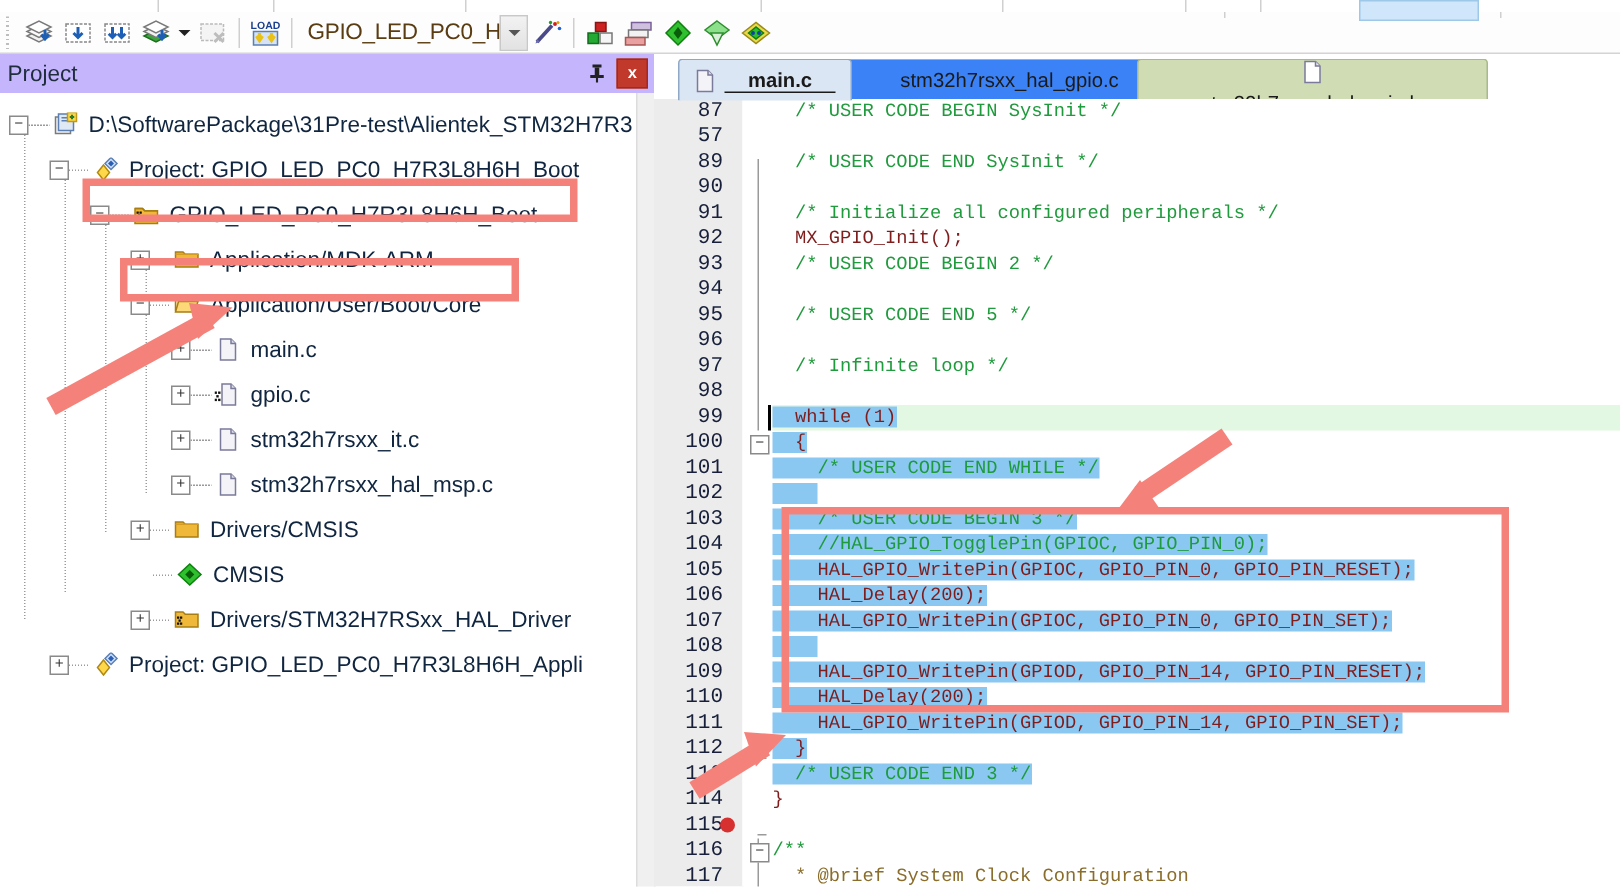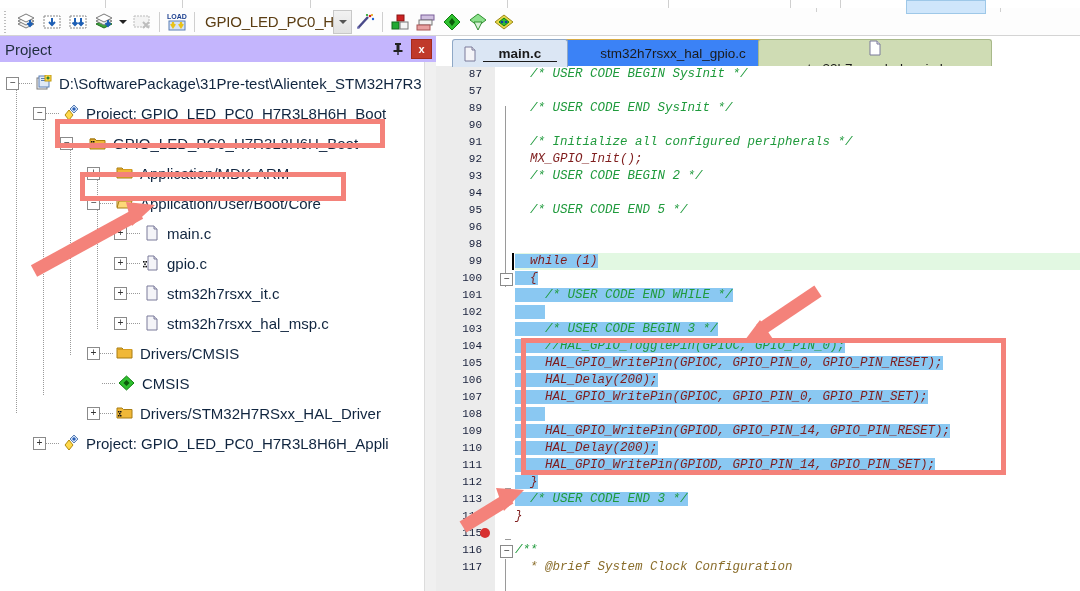--- a/index.html
+++ b/index.html
@@ -163,23 +163,23 @@
     position:absolute;left:10px;width:1px;background:#9a9a9a;
   }
   .lines{position:absolute;left:0;top:0;width:644px;height:525px;}
   .ln{
     position:relative;height:17px;line-height:17px;
     font-family:"Liberation Mono", monospace;font-size:12.5px;
     white-space:pre;
   }
   .num{
     position:absolute;left:0;top:0;width:46px;text-align:right;
-    color:#171f3a;font-family:"Liberation Mono", monospace;font-size:11px;
-  }
-  .code{position:absolute;left:79px;top:0;white-space:pre;font-style:italic;}
+    color:#171f3a;font-family:"Liberation Mono", monospace;font-size:14px;
+  }
+  .code{position:absolute;left:79px;top:0;white-space:pre;}
   .cur-line-bg{position:absolute;left:79px;top:0;height:17px;width:565px;background:#e2f8e2;}
   .sel{background:#8ac8f2;}
   .cmt{color:#1f9a3c;}
   .plain{color:#7f1d1d;}
   .doc{color:#1f9a3c;}
   .docat{color:#8a6d2b;}
   .cursorbar{position:absolute;left:79px;top:0;width:2px;height:17px;background:#000;}
   .foldbox{
     position:absolute;width:11px;height:11px;border:1px solid #8a8a8a;background:#fff;
     display:flex;align-items:center;justify-content:center;
@@ -577,20 +577,21 @@
           <div class="ln"><span class="num">87</span><span class="code cmt">  /* USER CODE BEGIN SysInit */</span></div>
           <div class="ln"><span class="num">57</span><span class="code plain"></span></div>
           <div class="ln"><span class="num">89</span><span class="code cmt">  /* USER CODE END SysInit */</span></div>
           <div class="ln"><span class="num">90</span><span class="code plain"></span></div>
           <div class="ln"><span class="num">91</span><span class="code cmt">  /* Initialize all configured peripherals */</span></div>
           <div class="ln"><span class="num">92</span><span class="code plain">  MX_GPIO_Init();</span></div>
           <div class="ln"><span class="num">93</span><span class="code cmt">  /* USER CODE BEGIN 2 */</span></div>
           <div class="ln"><span class="num">94</span><span class="code plain"></span></div>
           <div class="ln"><span class="num">95</span><span class="code cmt">  /* USER CODE END 5 */</span></div>
           <div class="ln"><span class="num">96</span><span class="code plain"></span></div>
+          <div class="ln"><span class="num">97</span><span class="code cmt">  /* Infinite loop */</span></div>
           <div class="ln"><span class="num">98</span></div>
           <div class="ln"><div class="cur-line-bg"></div><span class="num">99</span><span class="code plain"><span class="sel">  while (1)</span></span><span class="cursorbar" style="left: 76px;"></span></div>
           <div class="ln"><span class="num">100</span><span class="foldbox" style="left: 64px; top: 3px;">−</span><span class="code plain"><span class="sel">  {</span></span></div>
           <div class="ln"><span class="num">101</span><span class="code cmt"><span class="sel">    /* USER CODE END WHILE */</span></span></div>
           <div class="ln"><span class="num">102</span><span class="code plain"><span class="sel">    </span></span></div>
           <div class="ln"><span class="num">103</span><span class="code cmt"><span class="sel">    /* USER CODE BEGIN 3 */</span></span></div>
           <div class="ln"><span class="num">104</span><span class="code cmt"><span class="sel">    //HAL_GPIO_TogglePin(GPIOC, GPIO_PIN_0);</span></span></div>
           <div class="ln"><span class="num">105</span><span class="code plain"><span class="sel">    HAL_GPIO_WritePin(GPIOC, GPIO_PIN_0, GPIO_PIN_RESET);</span></span></div>
           <div class="ln"><span class="num">106</span><span class="code plain"><span class="sel">    HAL_Delay(200);</span></span></div>
           <div class="ln"><span class="num">107</span><span class="code plain"><span class="sel">    HAL_GPIO_WritePin(GPIOC, GPIO_PIN_0, GPIO_PIN_SET);</span></span></div>

